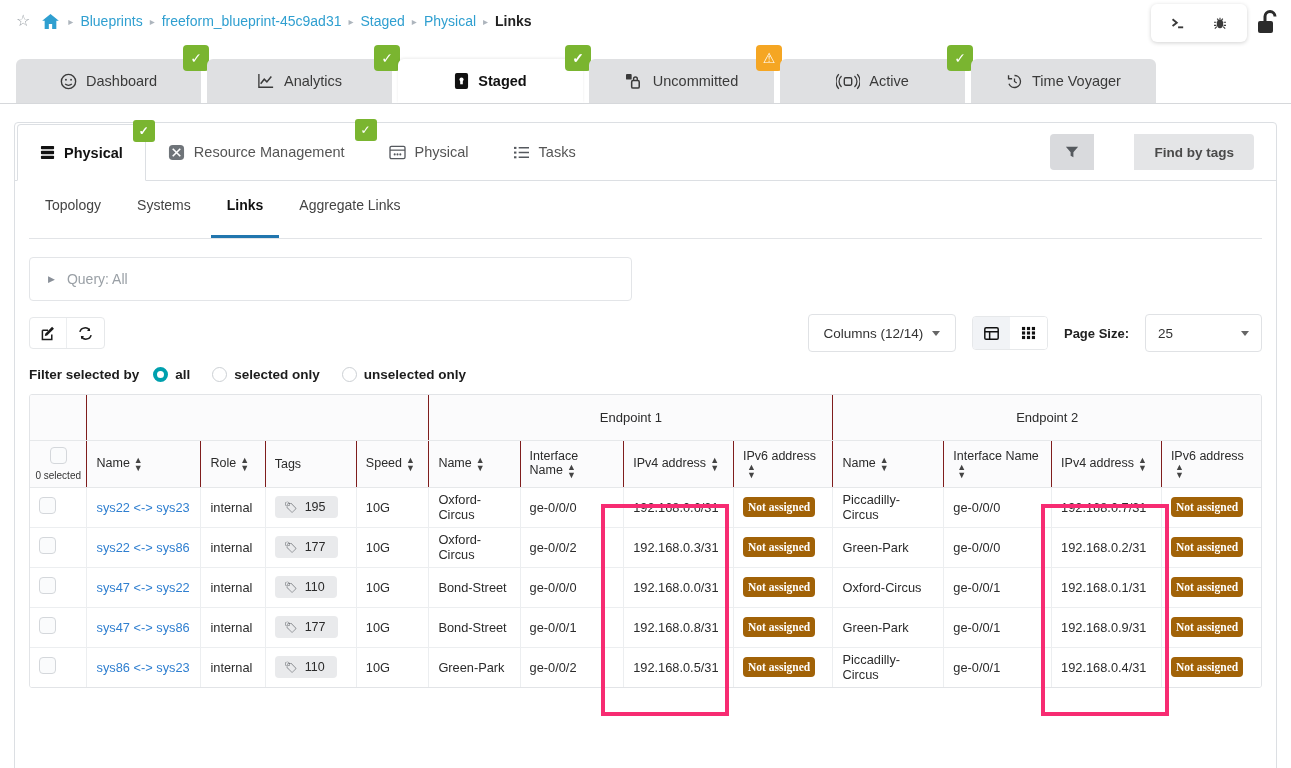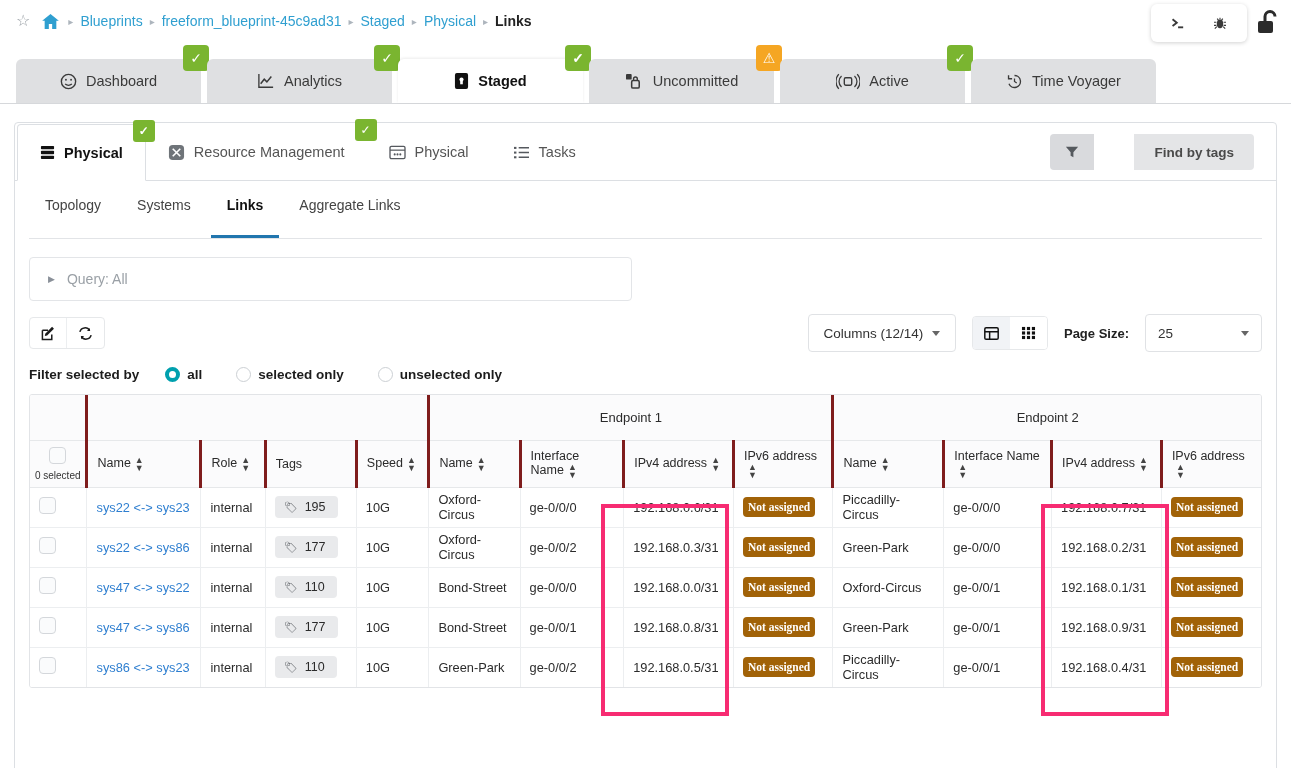--- a/index.html
+++ b/index.html
@@ -175,38 +175,38 @@
   .pssel {
     border: 1px solid #e0e2e5; border-radius: 4px;
     height: 38px; width: 117px;
     display: flex; align-items: center;
     padding: 0 12px;
     font-size: 13.5px; color: #333; background: #fff;
   }
   .pssel .caret-d { margin-left: auto; }
 
   
-  .filterrow { display: flex; align-items: center; gap: 12px; margin: 16px 14px 0 14px; font-size: 13.5px; }
+  .filterrow { display: flex; align-items: center; gap: 0; margin: 16px 14px 0 14px; font-size: 13.5px; }
   .filterrow .flabel { font-weight: bold; color: #1c1c1c; margin-right: 14px; }
   .radio-item { display: flex; align-items: center; gap: 7px; margin-right: 22px; font-weight: bold; color: #1c1c1c; }
   .radio {
     width: 15px; height: 15px; border-radius: 50%;
     border: 1px solid #ccd0d4; background: #fff;
   }
   .radio.on { border: 4px solid #00a0ae; background: #fff; }
 
   
   .tablewrap { margin: 12px 14px 0 14px; border: 1px solid #e2e4e7; border-radius: 3px; overflow: hidden; }
   table { border-collapse: collapse; width: 100%; table-layout: fixed; }
   thead th {
     background: #fbfbfc;
     font-weight: normal;
     font-size: 12.5px;
     color: #2b2b2b;
-    border-right: 3px solid #7f1d1d;
+    border-right: 1px solid #7f1d1d;
     border-bottom: 1px solid #e6e8ea;
     padding: 8px 9px;
     text-align: left;
     vertical-align: middle;
   }
   thead tr.grouprow th { height: 45px; text-align: center; font-size: 13px; }
   thead tr.colrow th { height: 45px; }
   thead th:last-child { border-right: none; }
   .sortico { display: inline-block; margin-left: 4px; color: #444; font-size: 9px; line-height: 8px;
      vertical-align: middle; }

